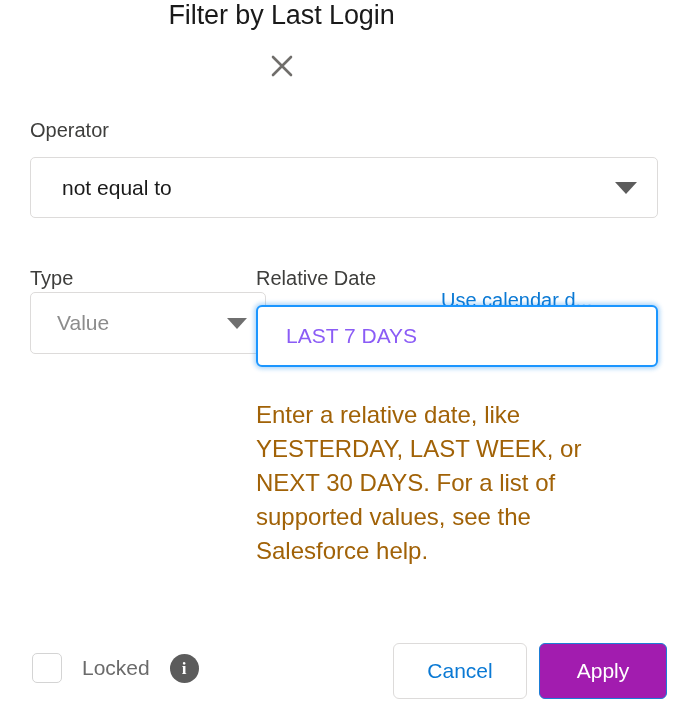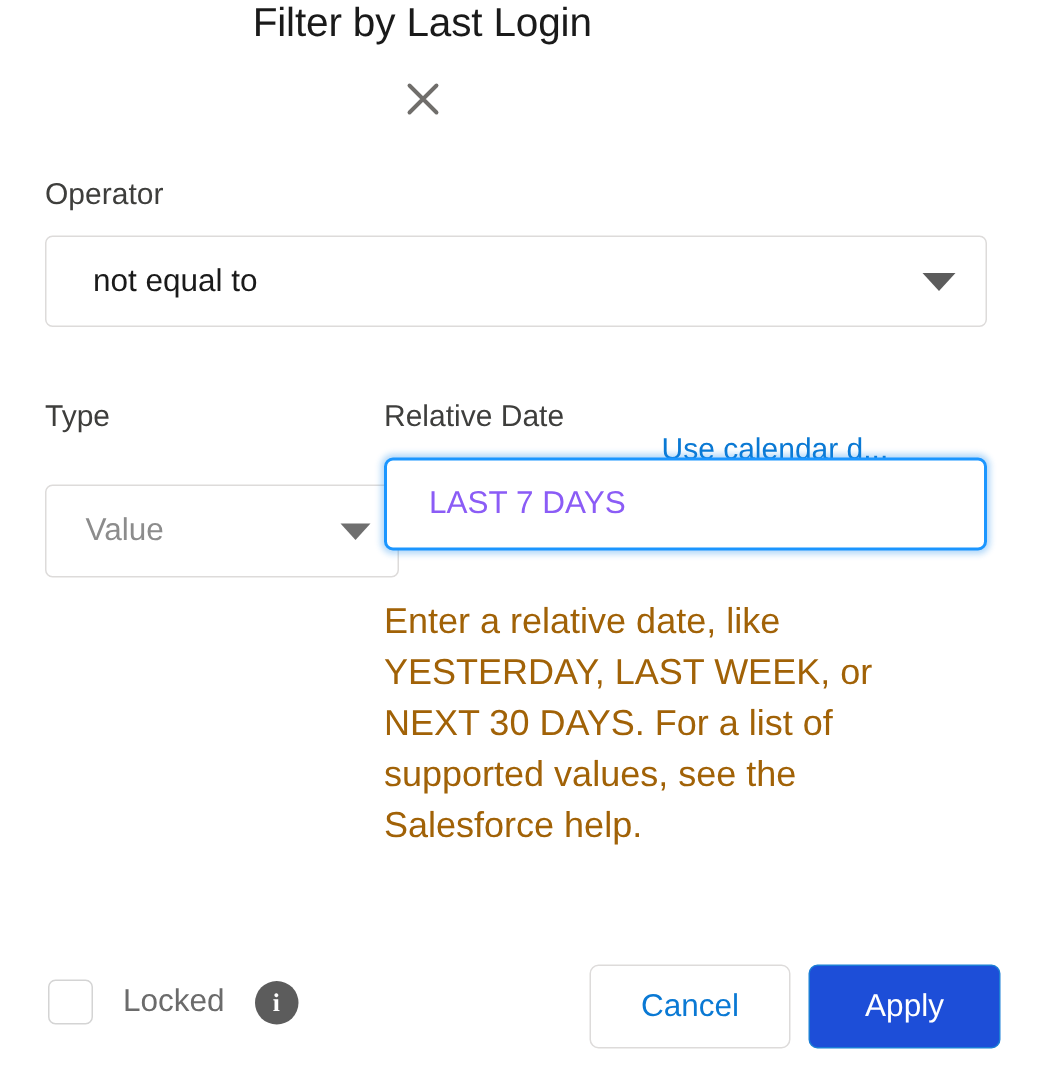--- a/index.html
+++ b/index.html
@@ -90,21 +90,21 @@
     flex: 0 0 auto;
   }
 
   
   .type-label {
     position: absolute;
     left: 30px; top: 266px;
   }
   .type-select {
     position: absolute;
-    left: 30px; top: 323px;
+    left: 30px; top: 292px;
     width: 236px;
     height: 62px;
     background: #ffffff;
     border: 1px solid #dddbda;
     border-radius: 5px;
     display: flex;
     align-items: center;
     padding: 0 18px 0 26px;
     cursor: pointer;
   }
@@ -220,21 +220,21 @@
     align-items: center;
     justify-content: center;
   }
   .btn-cancel {
     background: #ffffff;
     border: 1px solid #dddbda;
     color: #0a79d4;
     min-width: 134px;
   }
   .btn-apply {
-    background: #1d4ed8;
+    background: #a21caf;
     border: 1px solid #1b7ed6;
     color: #ffffff;
     min-width: 128px;
     text-align: center;
   }
 </style>
 </head>
 <body>
 
 <div class="panel">

